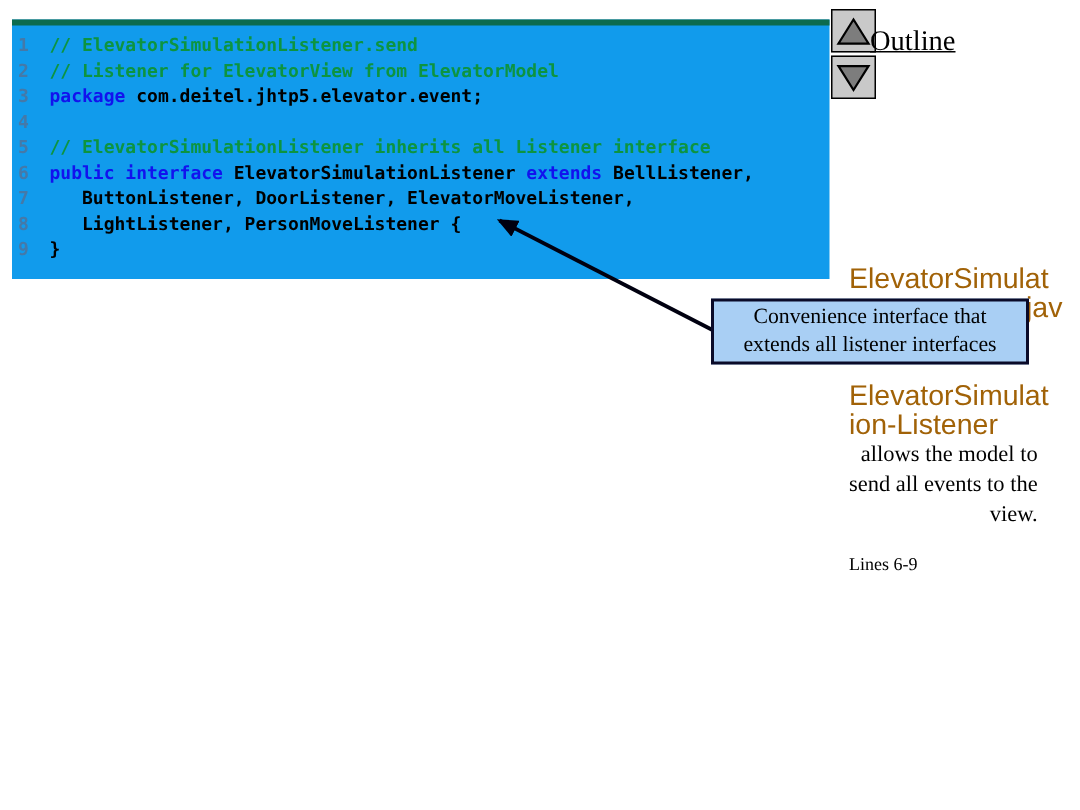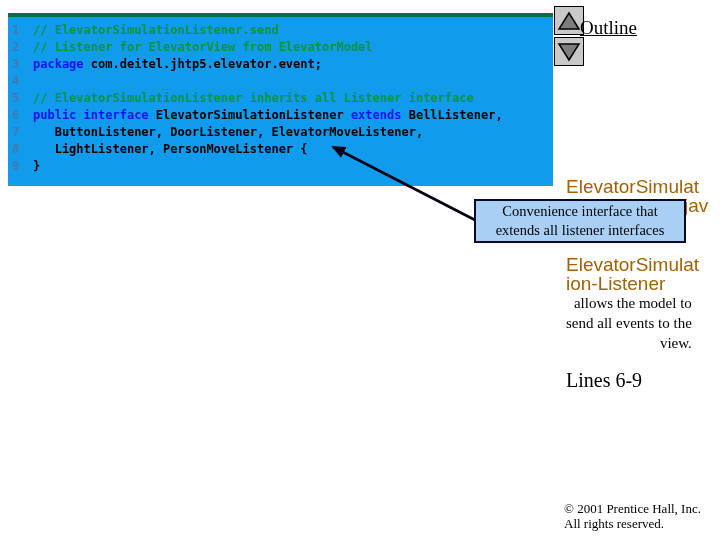--- a/index.html
+++ b/index.html
@@ -36,21 +36,21 @@
     display:flex;align-items:center;justify-content:center;padding:0;cursor:pointer;}
   .nav-btn svg{display:block;}
   .outline-title{position:absolute;left:580px;top:17px;font-size:19px;color:#000;
     text-decoration:underline;}
 
   
   .mono-head{position:absolute;font-family:Liberation Sans, sans-serif;
     font-size:19px;color:#a16207;white-space:pre-line;line-height:19px;}
   .serif-body{position:absolute;font-size:15px;color:#000;
     white-space:pre-line;line-height:20px;}
-  .lines-ref{position:absolute;left:566px;top:369px;font-size:20px;color:#000;}
+  .lines-ref{position:absolute;left:566px;top:369px;font-size:12px;color:#000;}
   .copyright{position:absolute;left:564px;top:501px;font-size:13px;color:#000;
     white-space:pre-line;line-height:15px;}
 
   
   .callout{position:absolute;left:474px;top:199px;width:212px;height:44px;
     box-sizing:border-box;background:var(--callout-fill);
     border:2px solid var(--callout-border);z-index:5;
     display:flex;align-items:center;justify-content:center;}
   .callout-text{font-size:14.5px;line-height:19px;text-align:center;
     white-space:pre-line;color:#000;}
@@ -112,16 +112,14 @@
       </marker>
     </defs>
     <line x1="475" y1="220" x2="333" y2="147" stroke="#000010" stroke-width="2.6" marker-end="url(#ah)"></line>
   </svg>
 
   <div class="callout">
     <div class="callout-text">Convenience interface that
 extends all listener interfaces</div>
   </div>
 
-  <div class="copyright">© 2001 Prentice Hall, Inc.
-All rights reserved.</div>
 
 </div>
 
 </body></html>

